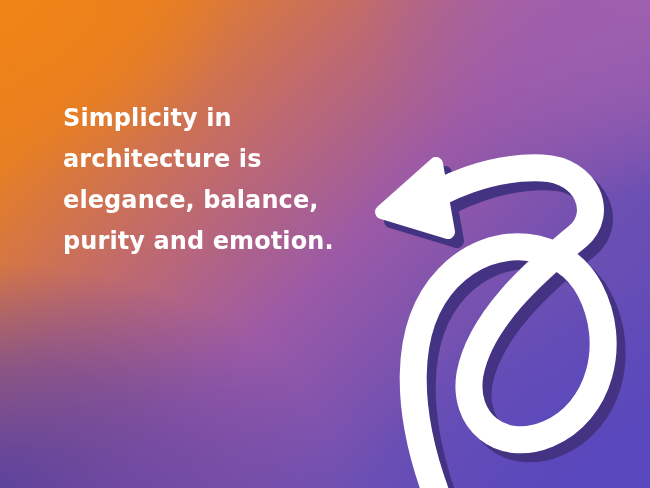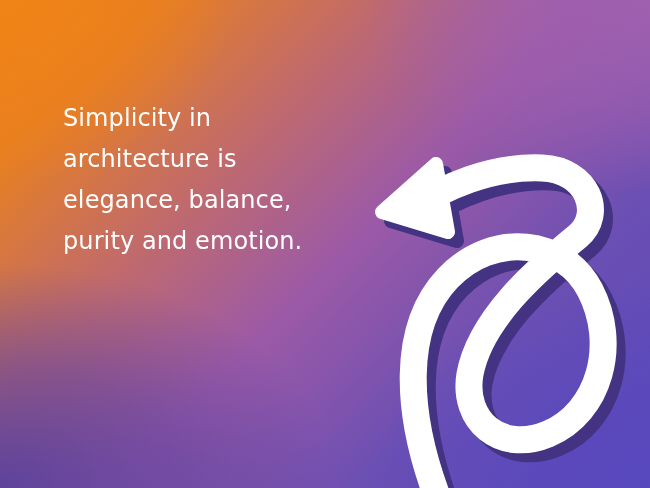--- a/index.html
+++ b/index.html
@@ -108,21 +108,21 @@
     white-space: pre-line;
     text-rendering: geometricPrecision;
   }
 
   .body-copy {
     margin: 0;
     padding-top: 26px;
     color: #ffffff;
     font-family: "DejaVu Sans", sans-serif;
     font-size: 24px;
-    font-weight: 400;
+    font-weight: 700;
     line-height: 41px;
     letter-spacing: 0.1px;
     white-space: pre-line;
   }
 </style>
 </head>
 <body>
 
 <div class="slide">
 

